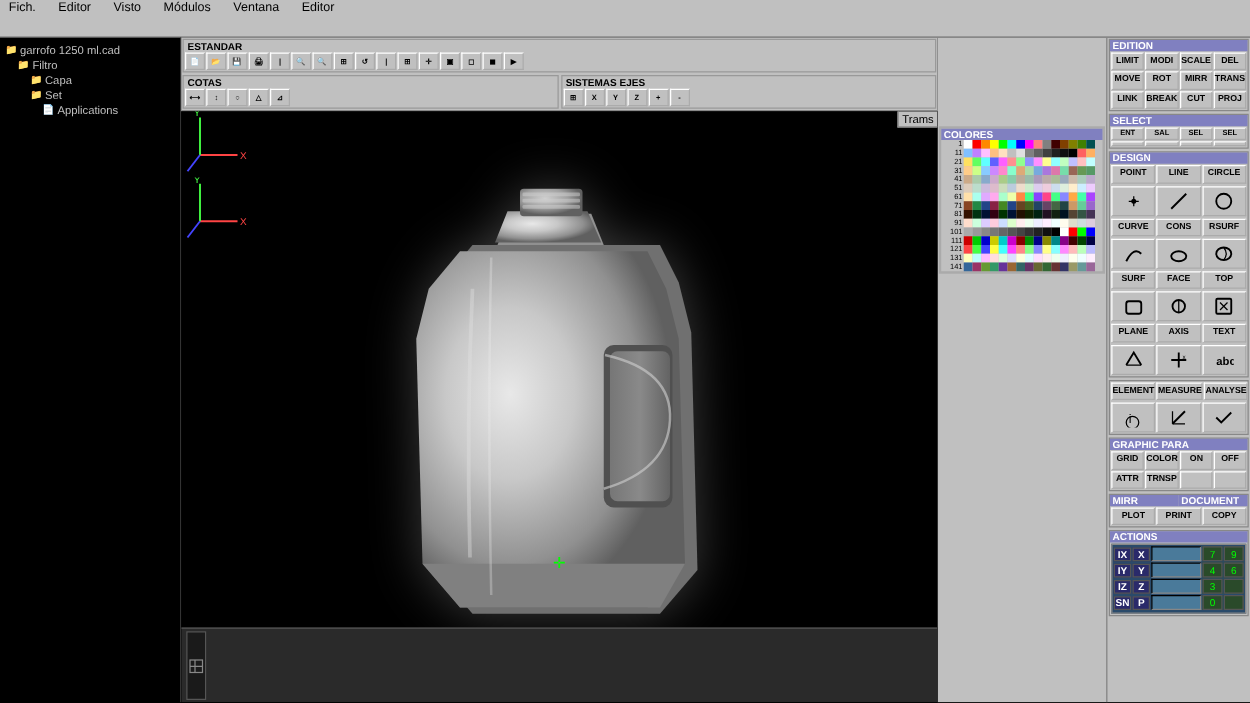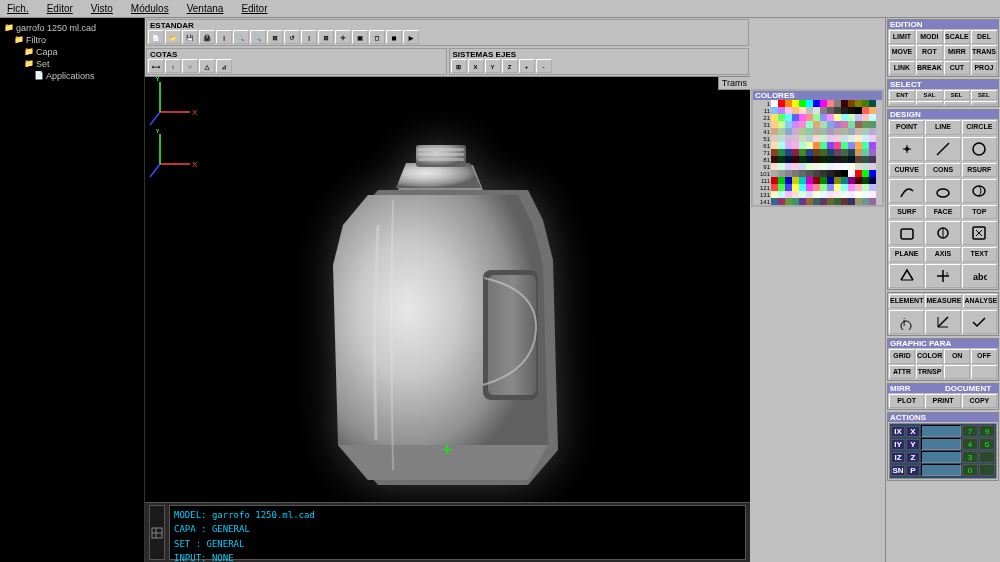--- a/index.html
+++ b/index.html
@@ -11,28 +11,27 @@
       font-size: 10px;
       color: #000;
       overflow: hidden;
       display: flex;
       flex-direction: column;
     }
 
     
     #menu-bar {
       background: #c0c0c0;
-      height: 18px;
-      display: flex;
-      align-items: center;
+      height: 30px;
+      display: flex;
+      align-items: flex-start;
       padding: 0 4px;
       gap: 12px;
       border-bottom: 1px solid #888;
       flex-shrink: 0;
-      text-decoration: underline;
     }
     .menu-item {
       font-size: 10px;
       cursor: pointer;
       padding: 1px 3px;
       color: #000;
     }
 
     
     #main {
@@ -492,26 +491,20 @@
       <div id="center-cursor">✛</div>
 
       <div id="status-bar">
         <div class="status-icon-box">
           <svg width="12" height="12">
             <rect x="1" y="1" width="10" height="10" fill="none" stroke="#888" stroke-width="1"></rect>
             <line x1="5" y1="1" x2="5" y2="11" stroke="#888" stroke-width="1"></line>
             <line x1="1" y1="6" x2="11" y2="6" stroke="#888" stroke-width="1"></line>
           </svg>
         </div>
-        <div class="status-info">
-          <div>MODEL: garrofo 1250.ml.cad</div>
-          <div>CAPA : GENERAL</div>
-          <div>SET  : GENERAL</div>
-          <div>INPUT: NONE</div>
-        </div>
       </div>
     </div>
   </div>
 
   <div style="width:135px; display:flex; flex-direction:column; background:#c0c0c0; flex-shrink:0;">
 
     <div style="height:70px;"></div>
 
     <div id="colors-panel">
       <div class="colors-label">COLORES</div>

